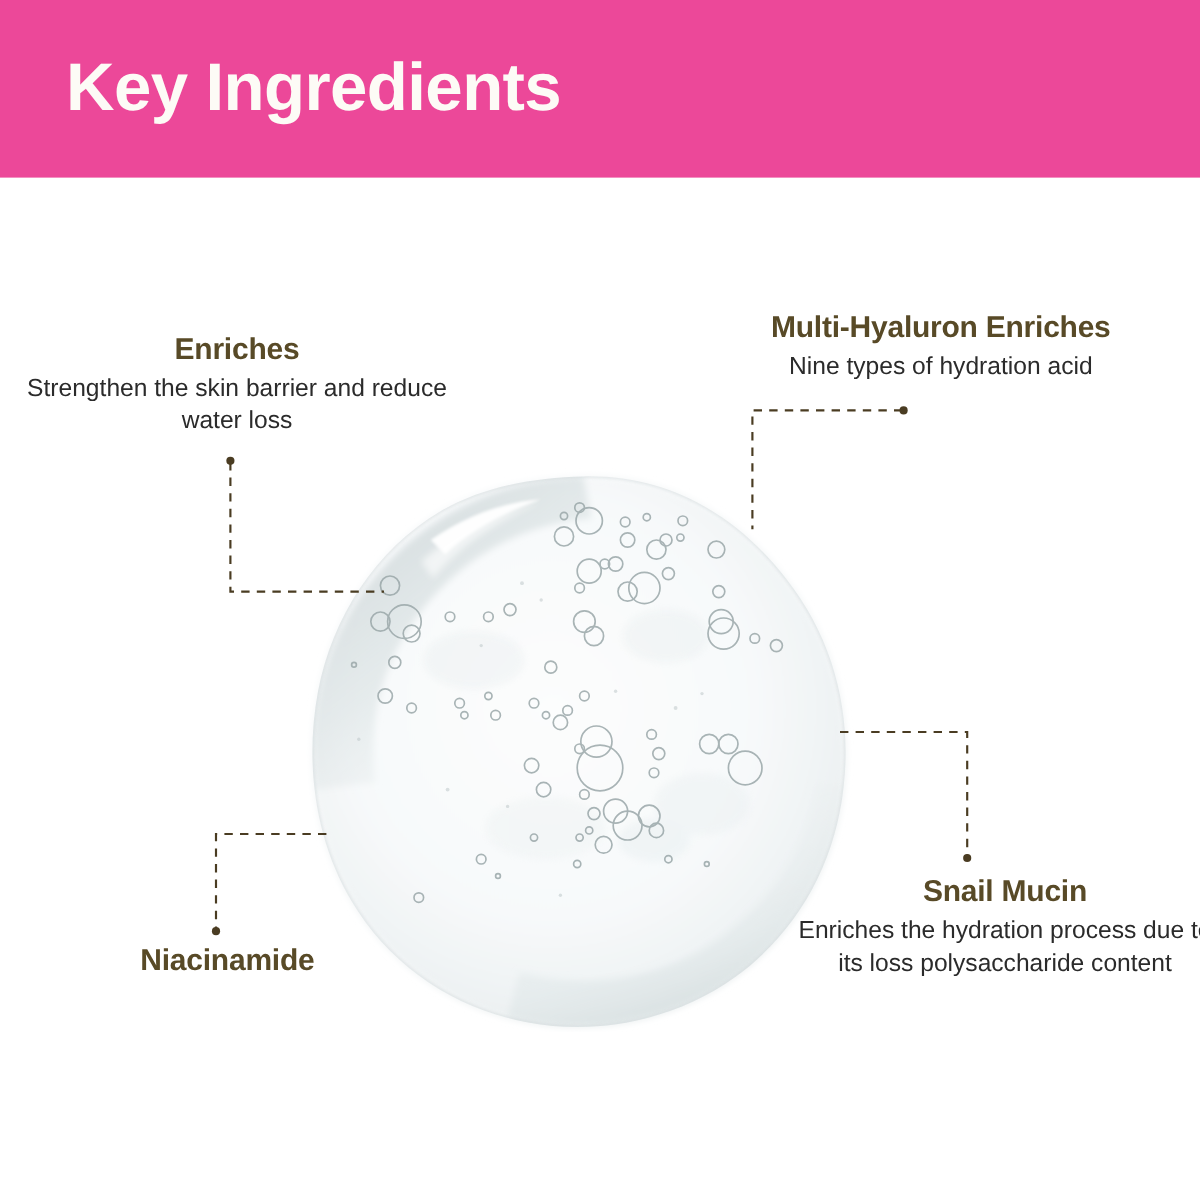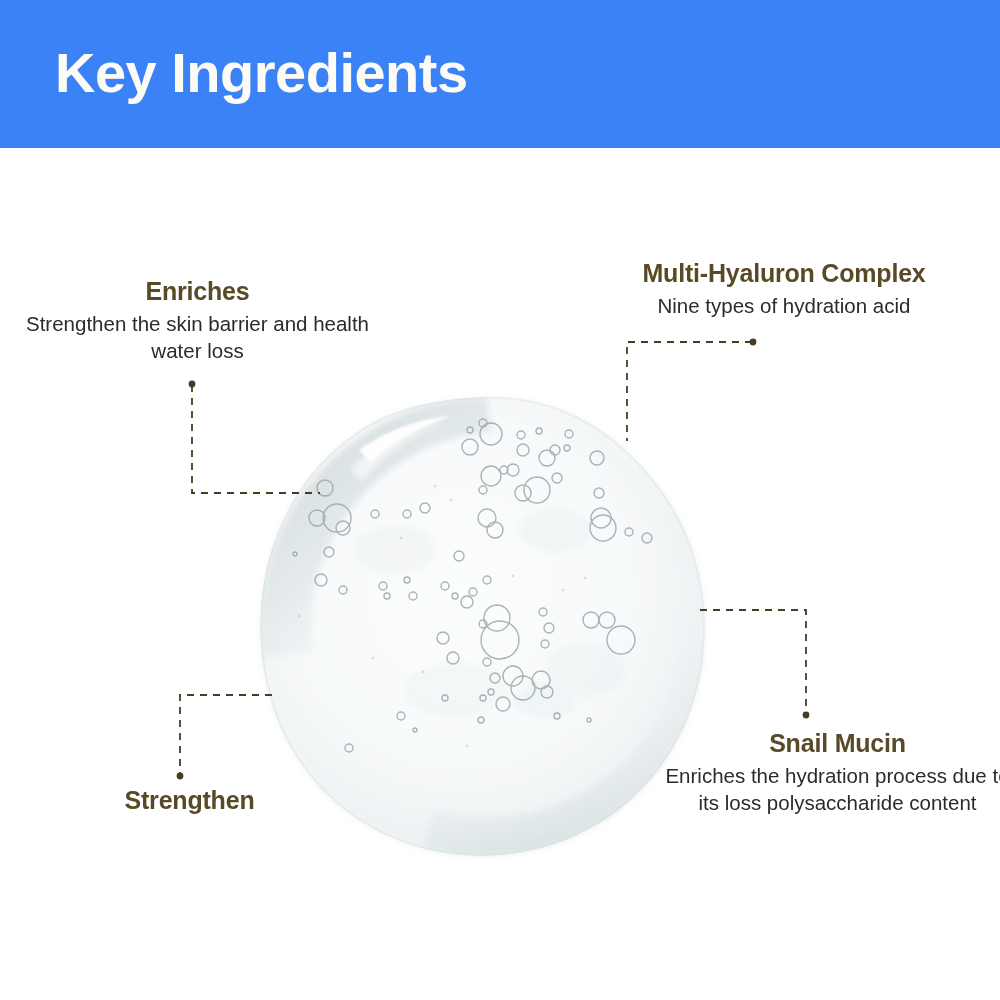--- a/index.html
+++ b/index.html
@@ -20,21 +20,21 @@
     background: #ffffff;
   }
 
   
   #header-banner {
     position: absolute;
     left: 0;
     top: 0;
     width: 1000px;
     height: 148px;
-    background: #3b82f6;
+    background: #ec4899;
   }
   #page-title {
     position: absolute;
     left: 55px;
     top: 41px;
     font-size: 56px;
     font-weight: bold;
     letter-spacing: -0.5px;
     color: #fdfbf6;
     line-height: 1.15;
@@ -279,30 +279,30 @@
     <g fill="#4a3c22">
       <circle cx="192" cy="384" r="3.4"></circle>
       <circle cx="753" cy="342" r="3.4"></circle>
       <circle cx="806" cy="715" r="3.4"></circle>
       <circle cx="180" cy="776" r="3.4"></circle>
     </g>
   </svg>
 
   <div class="callout ctr" id="callout-ceramides">
     <div class="c-title">Enriches</div>
-    <div class="c-desc">Strengthen the skin barrier and health water loss</div>
+    <div class="c-desc">Strengthen the skin barrier and reduce water loss</div>
   </div>
 
   <div class="callout ctr" id="callout-multihyaluron">
-    <div class="c-title">Multi-Hyaluron Complex</div>
+    <div class="c-title">Multi-Hyaluron Enriches</div>
     <div class="c-desc">Nine types of hydration acid</div>
   </div>
 
   <div class="callout ctr" id="callout-snailmucin">
     <div class="c-title">Snail Mucin</div>
     <div class="c-desc">Enriches the hydration process due to its loss polysaccharide content</div>
   </div>
 
   <div class="callout ctr" id="callout-niacinamide">
-    <div class="c-title">Strengthen</div>
+    <div class="c-title">Niacinamide</div>
   </div>
 
 </div>
 
 </body></html>

